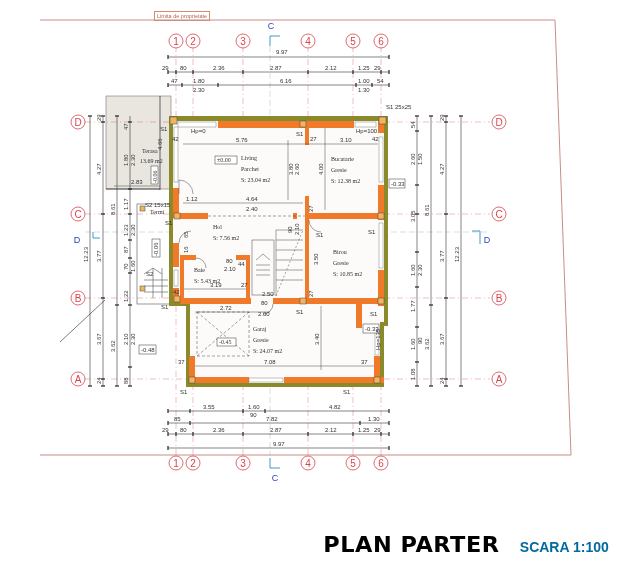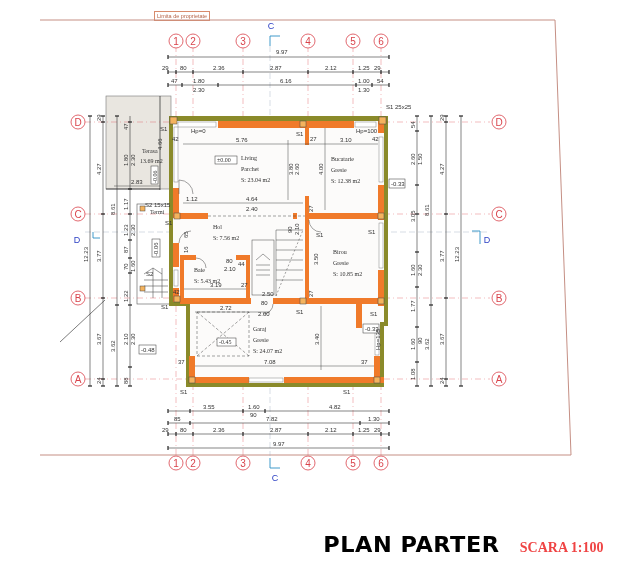--- a/index.html
+++ b/index.html
@@ -4,21 +4,21 @@
 <style>
   html, body { margin:0; padding:0; background:#ffffff; }
   body { width:632px; height:563px; overflow:hidden; position:relative; font-family:"Liberation Sans", sans-serif; }
   #plan { position:absolute; left:0; top:0; width:632px; height:563px; }
   .dim { font-size:6px; fill:#333; font-family:"Liberation Sans", sans-serif; }
   .room { font-size:6px; fill:#333; font-family:"Liberation Serif", serif; }
   .axis-lbl { font-size:10px; fill:#d9434b; font-family:"Liberation Sans", sans-serif; }
   .sec-lbl { font-size:9px; fill:#2b3fc4; font-family:"Liberation Sans", sans-serif; }
   #title-block { position:absolute; left:325px; top:532px; display:flex; align-items:baseline; gap:22px; }
   #plan-title { font-family:"DejaVu Sans", sans-serif; font-weight:bold; font-size:22px; color:#000; letter-spacing:0.5px; transform:scaleX(1.02); }
-  #plan-scale { font-family:Liberation Serif, serif; font-weight:bold; font-size:14px; color:#ef4444; }
+  #plan-scale { font-family:Liberation Sans, sans-serif; font-weight:bold; font-size:14px; color:#0369a1; }
   #property-tag { position:absolute; left:154px; top:11px; font-size:5.5px; color:#b5654a; border:1px solid #d88c6d; padding:0 2px; background:#fff; line-height:8px; font-family:"Liberation Sans", sans-serif; }
 </style>
 </head>
 <body>
 
 <div id="property-tag">Limita de proprietate</div>
 
 <svg id="plan" viewBox="0 0 632 563" xmlns="http://www.w3.org/2000/svg">
   <defs>
     <pattern id="hatch" width="4" height="4" patternUnits="userSpaceOnUse">

